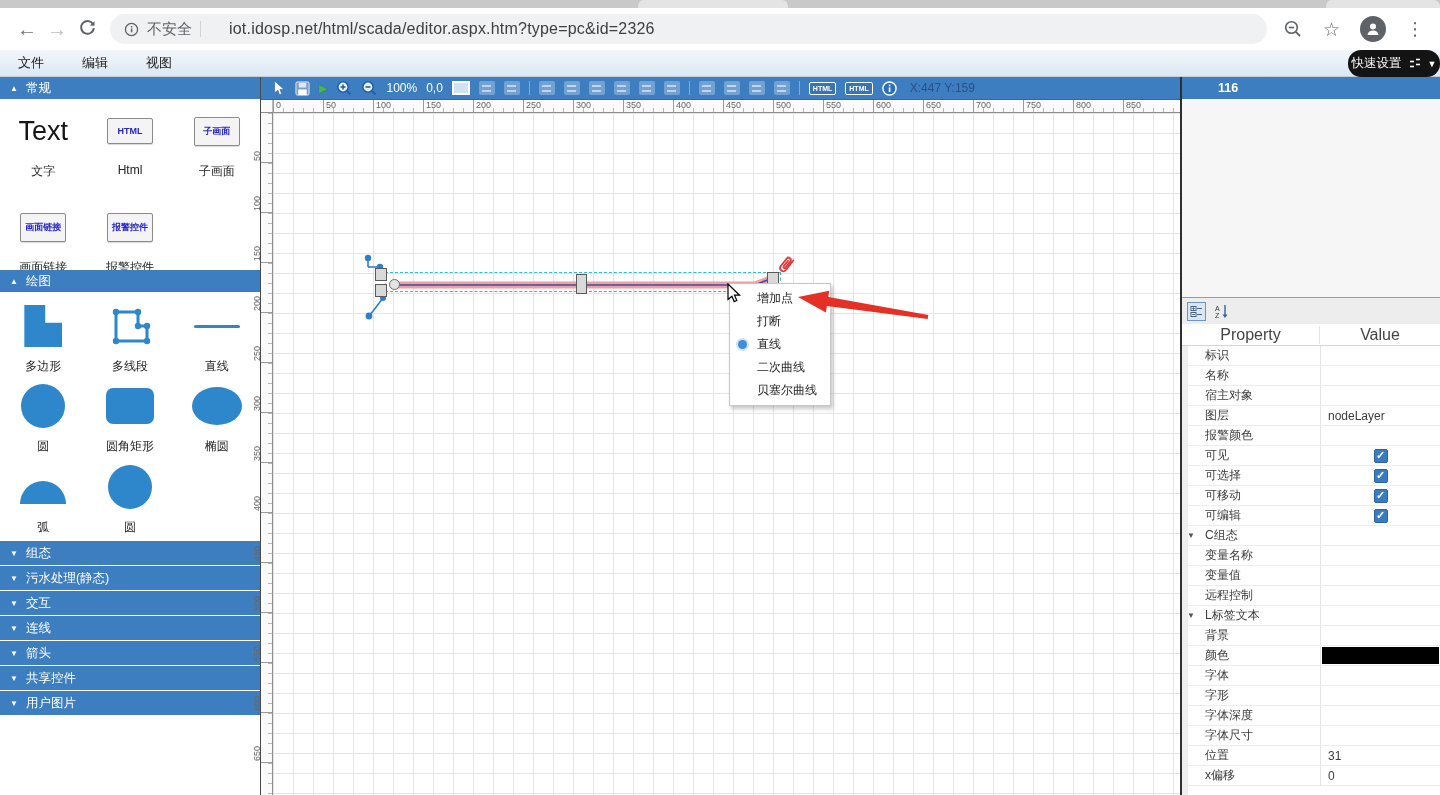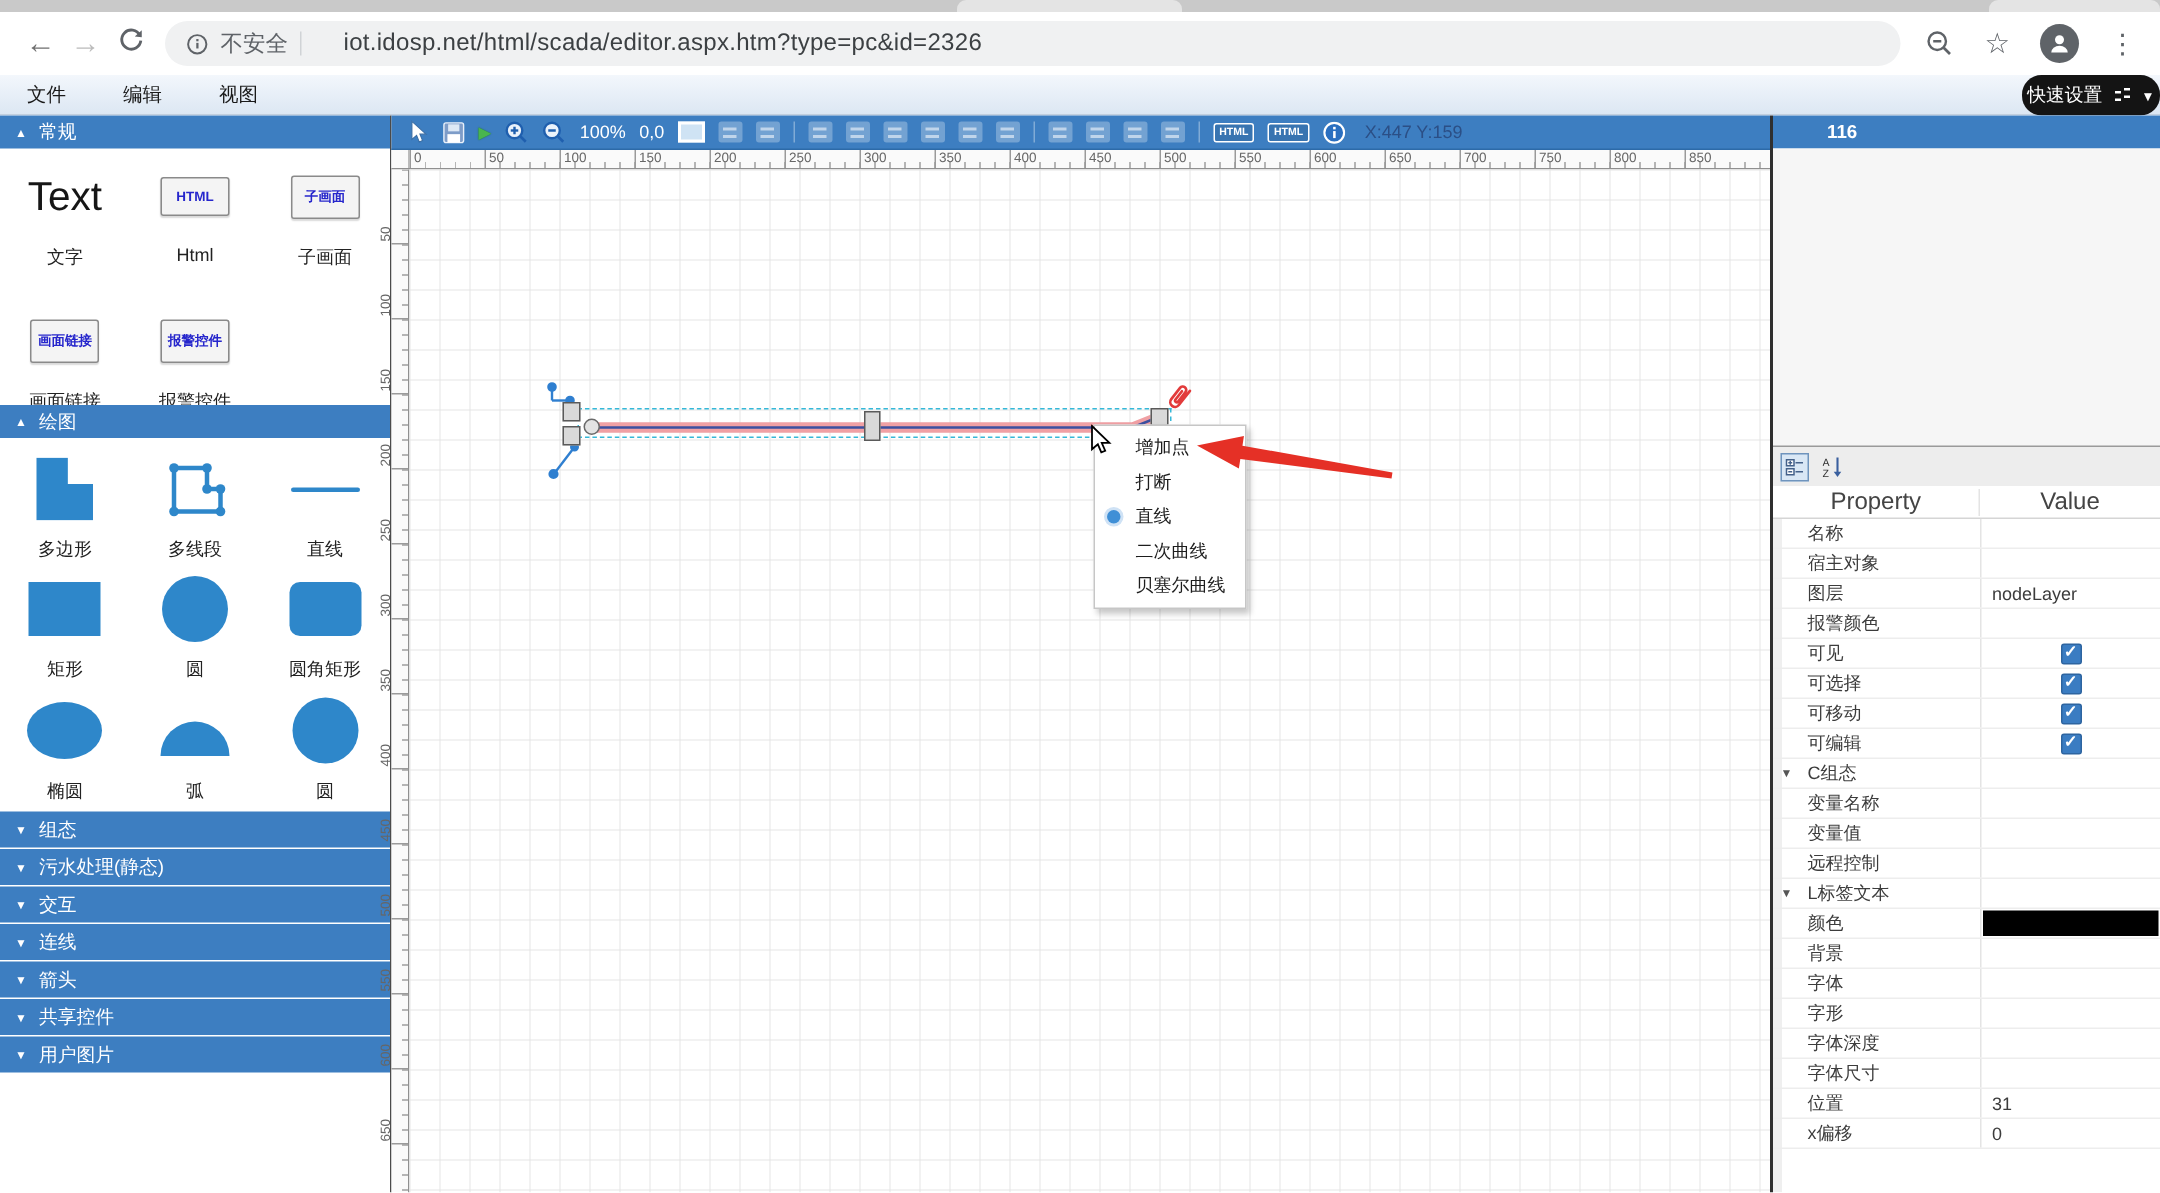--- a/index.html
+++ b/index.html
@@ -260,26 +260,20 @@
           <span class="pal-label">多线段</span>
         </div>
         <div class="pal-cell">
           <div class="shape-area">
               <div class="shape-line"></div>
             </div>
           <span class="pal-label">直线</span>
         </div>
         <div class="pal-cell">
           <div class="shape-area">
-              <div class="shape-rect"></div>
-            </div>
-          <span class="pal-label">矩形</span>
-        </div>
-        <div class="pal-cell">
-          <div class="shape-area">
               <div class="shape-circle"></div>
             </div>
           <span class="pal-label">圆</span>
         </div>
         <div class="pal-cell">
           <div class="shape-area">
               <div class="shape-roundrect"></div>
             </div>
           <span class="pal-label">圆角矩形</span>
         </div>
@@ -580,20 +574,28 @@
         </span>
       </div>
       <div class="grid-head">
         <span class="gh-left">Property</span>
         <span class="gh-right">Value</span>
       </div>
       <div class="prop-rows">
         <div class="row-gutter"></div>
         <div>
 
+        <div class="prow text">
+
+              <span class="plabel">标识</span>
+              <span class="pval">
+                <span class="vtext"></span>
+
+              </span>
+            </div>
             <div class="prow text">
 
               <span class="plabel">名称</span>
               <span class="pval">
                 <span class="vtext"></span>
 
               </span>
             </div>
             <div class="prow text">
 
@@ -688,35 +690,35 @@
               </span>
             </div>
             <div class="prow section">
               <span class="tri">▼</span>
               <span class="plabel">L标签文本</span>
               <span class="pval">
                 <span class="vtext"></span>
 
               </span>
             </div>
+            <div class="prow text">
+
+              <span class="plabel">背景</span>
+              <span class="pval">
+                <span class="vtext"></span>
+
+              </span>
+            </div>
             <div class="prow swatch">
 
               <span class="plabel">颜色</span>
               <span class="pval">
                 <span class="vtext"></span>
 
                 <span class="vswatch"></span>
-              </span>
-            </div>
-            <div class="prow text">
-
-              <span class="plabel">背景</span>
-              <span class="pval">
-                <span class="vtext"></span>
-
               </span>
             </div>
             <div class="prow text">
 
               <span class="plabel">字体</span>
               <span class="pval">
                 <span class="vtext"></span>
 
               </span>
             </div>

